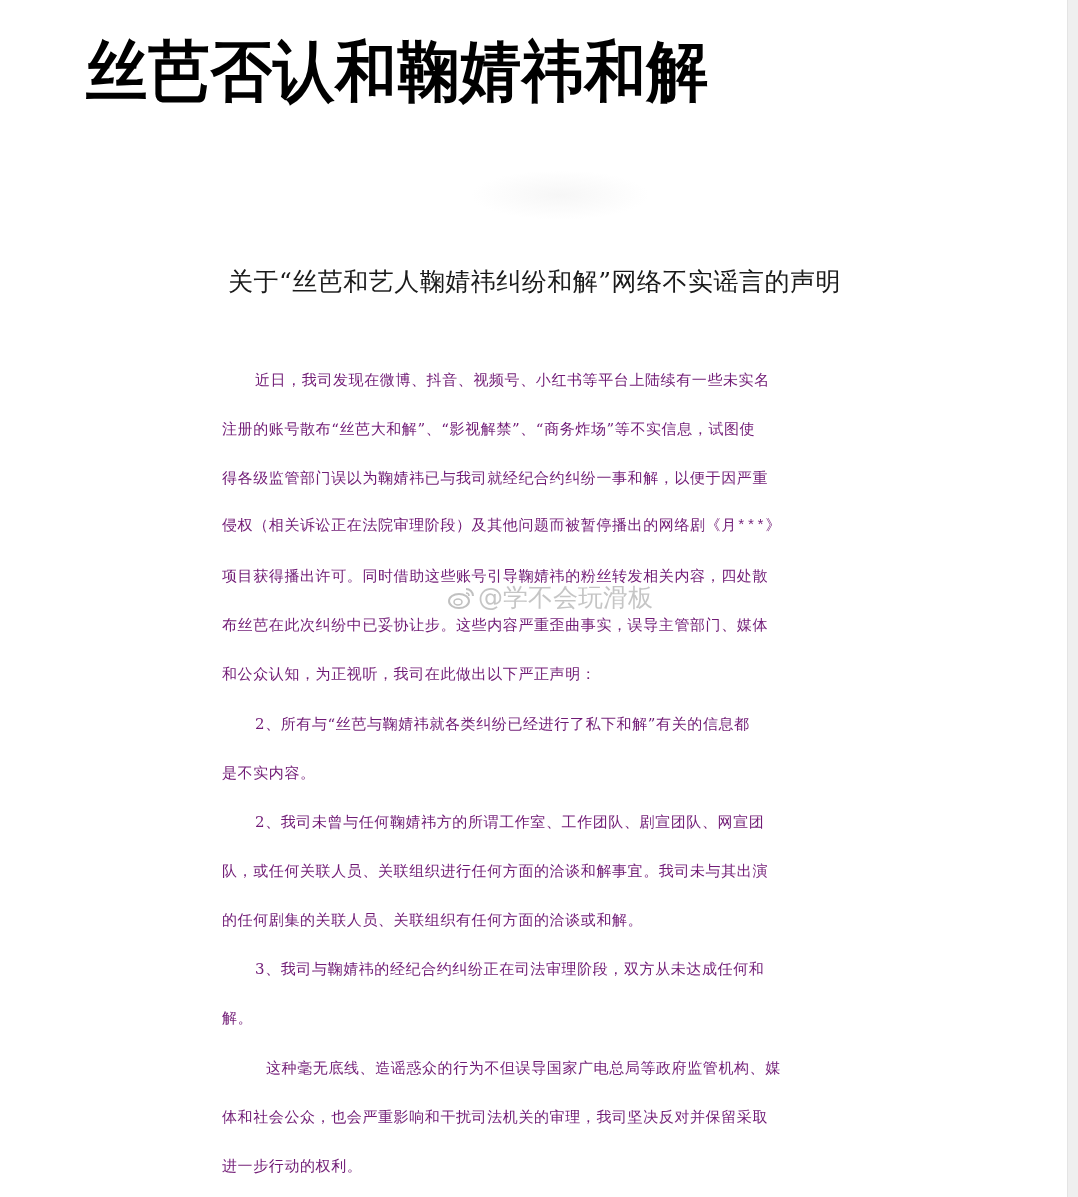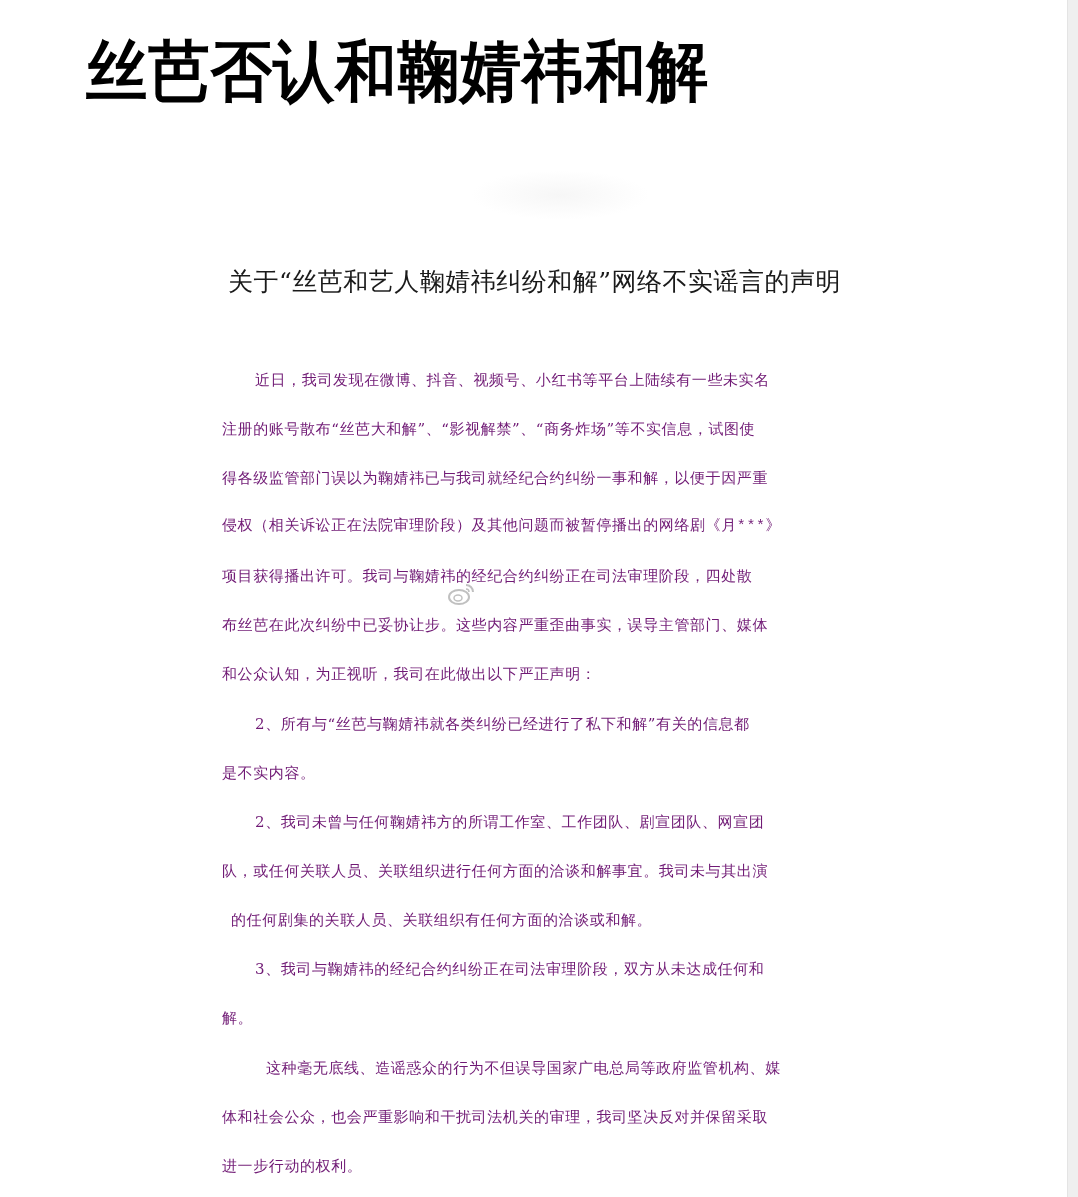--- a/index.html
+++ b/index.html
@@ -94,38 +94,39 @@
 
 <div class="smudge"></div>
 
 <div>
   <div class="doc-title">关于“丝芭和艺人鞠婧祎纠纷和解”网络不实谣言的声明</div>
   <div id="doc-lines">
       <div class="para-line" style="left: 255px; top: 366px;">近日，我司发现在微博、抖音、视频号、小红书等平台上陆续有一些未实名</div>
       <div class="para-line" style="left: 222px; top: 415px;">注册的账号散布“丝芭大和解”、“影视解禁”、“商务炸场”等不实信息，试图使</div>
       <div class="para-line" style="left: 222px; top: 464px;">得各级监管部门误以为鞠婧祎已与我司就经纪合约纠纷一事和解，以便于因严重</div>
       <div class="para-line" style="left: 222px; top: 513px; font-family: Liberation Mono, monospace;">侵权（相关诉讼正在法院审理阶段）及其他问题而被暂停播出的网络剧《月***》</div>
-      <div class="para-line" style="left: 222px; top: 562px;">项目获得播出许可。我司与鞠婧祎的经纪合约纠纷正在司法审理阶段，四处散</div>
+      <div class="para-line" style="left: 222px; top: 562px;">项目获得播出许可。同时借助这些账号引导鞠婧祎的粉丝转发相关内容，四处散</div>
       <div class="para-line" style="left: 222px; top: 611px; text-align: right;">布丝芭在此次纠纷中已妥协让步。这些内容严重歪曲事实，误导主管部门、媒体</div>
       <div class="para-line" style="left: 222px; top: 660px;">和公众认知，为正视听，我司在此做出以下严正声明：</div>
       <div class="para-line" style="left: 255px; top: 710px;">2、所有与“丝芭与鞠婧祎就各类纠纷已经进行了私下和解”有关的信息都</div>
       <div class="para-line" style="left: 222px; top: 759px;">是不实内容。</div>
       <div class="para-line" style="left: 255px; top: 808px;">2、我司未曾与任何鞠婧祎方的所谓工作室、工作团队、剧宣团队、网宣团</div>
       <div class="para-line" style="left: 222px; top: 857px;">队，或任何关联人员、关联组织进行任何方面的洽谈和解事宜。我司未与其出演</div>
-      <div class="para-line" style="left: 222px; top: 906px; margin-left: 9px;">的任何剧集的关联人员、关联组织有任何方面的洽谈或和解。</div>
+      <div class="para-line" style="left: 222px; top: 906px;">的任何剧集的关联人员、关联组织有任何方面的洽谈或和解。</div>
       <div class="para-line" style="left: 255px; top: 955px; text-align: right;">3、我司与鞠婧祎的经纪合约纠纷正在司法审理阶段，双方从未达成任何和</div>
       <div class="para-line" style="left: 222px; top: 1004px;">解。</div>
       <div class="para-line" style="left: 266px; top: 1054px;">这种毫无底线、造谣惑众的行为不但误导国家广电总局等政府监管机构、媒</div>
       <div class="para-line" style="left: 222px; top: 1103px;">体和社会公众，也会严重影响和干扰司法机关的审理，我司坚决反对并保留采取</div>
       <div class="para-line" style="left: 222px; top: 1152px;">进一步行动的权利。</div>
     </div>
 </div>
 
 <div class="watermark">
   <span class="weibo-icon">
     <svg width="28" height="24" viewBox="0 0 28 24">
       <ellipse cx="11" cy="15" rx="10" ry="7" fill="none" stroke="rgba(150,150,150,0.6)" stroke-width="2"></ellipse>
       <ellipse cx="10" cy="16" rx="4" ry="3" fill="none" stroke="rgba(150,150,150,0.6)" stroke-width="1.5"></ellipse>
       <path d="M18 3 A7 7 0 0 1 25 10" fill="none" stroke="rgba(150,150,150,0.6)" stroke-width="2"></path>
       <path d="M18 7 A3 3 0 0 1 21 10" fill="none" stroke="rgba(150,150,150,0.6)" stroke-width="1.5"></path>
     </svg>
   </span>
+  <span>@学不会玩滑板</span>
 </div>
 
 </body></html>

